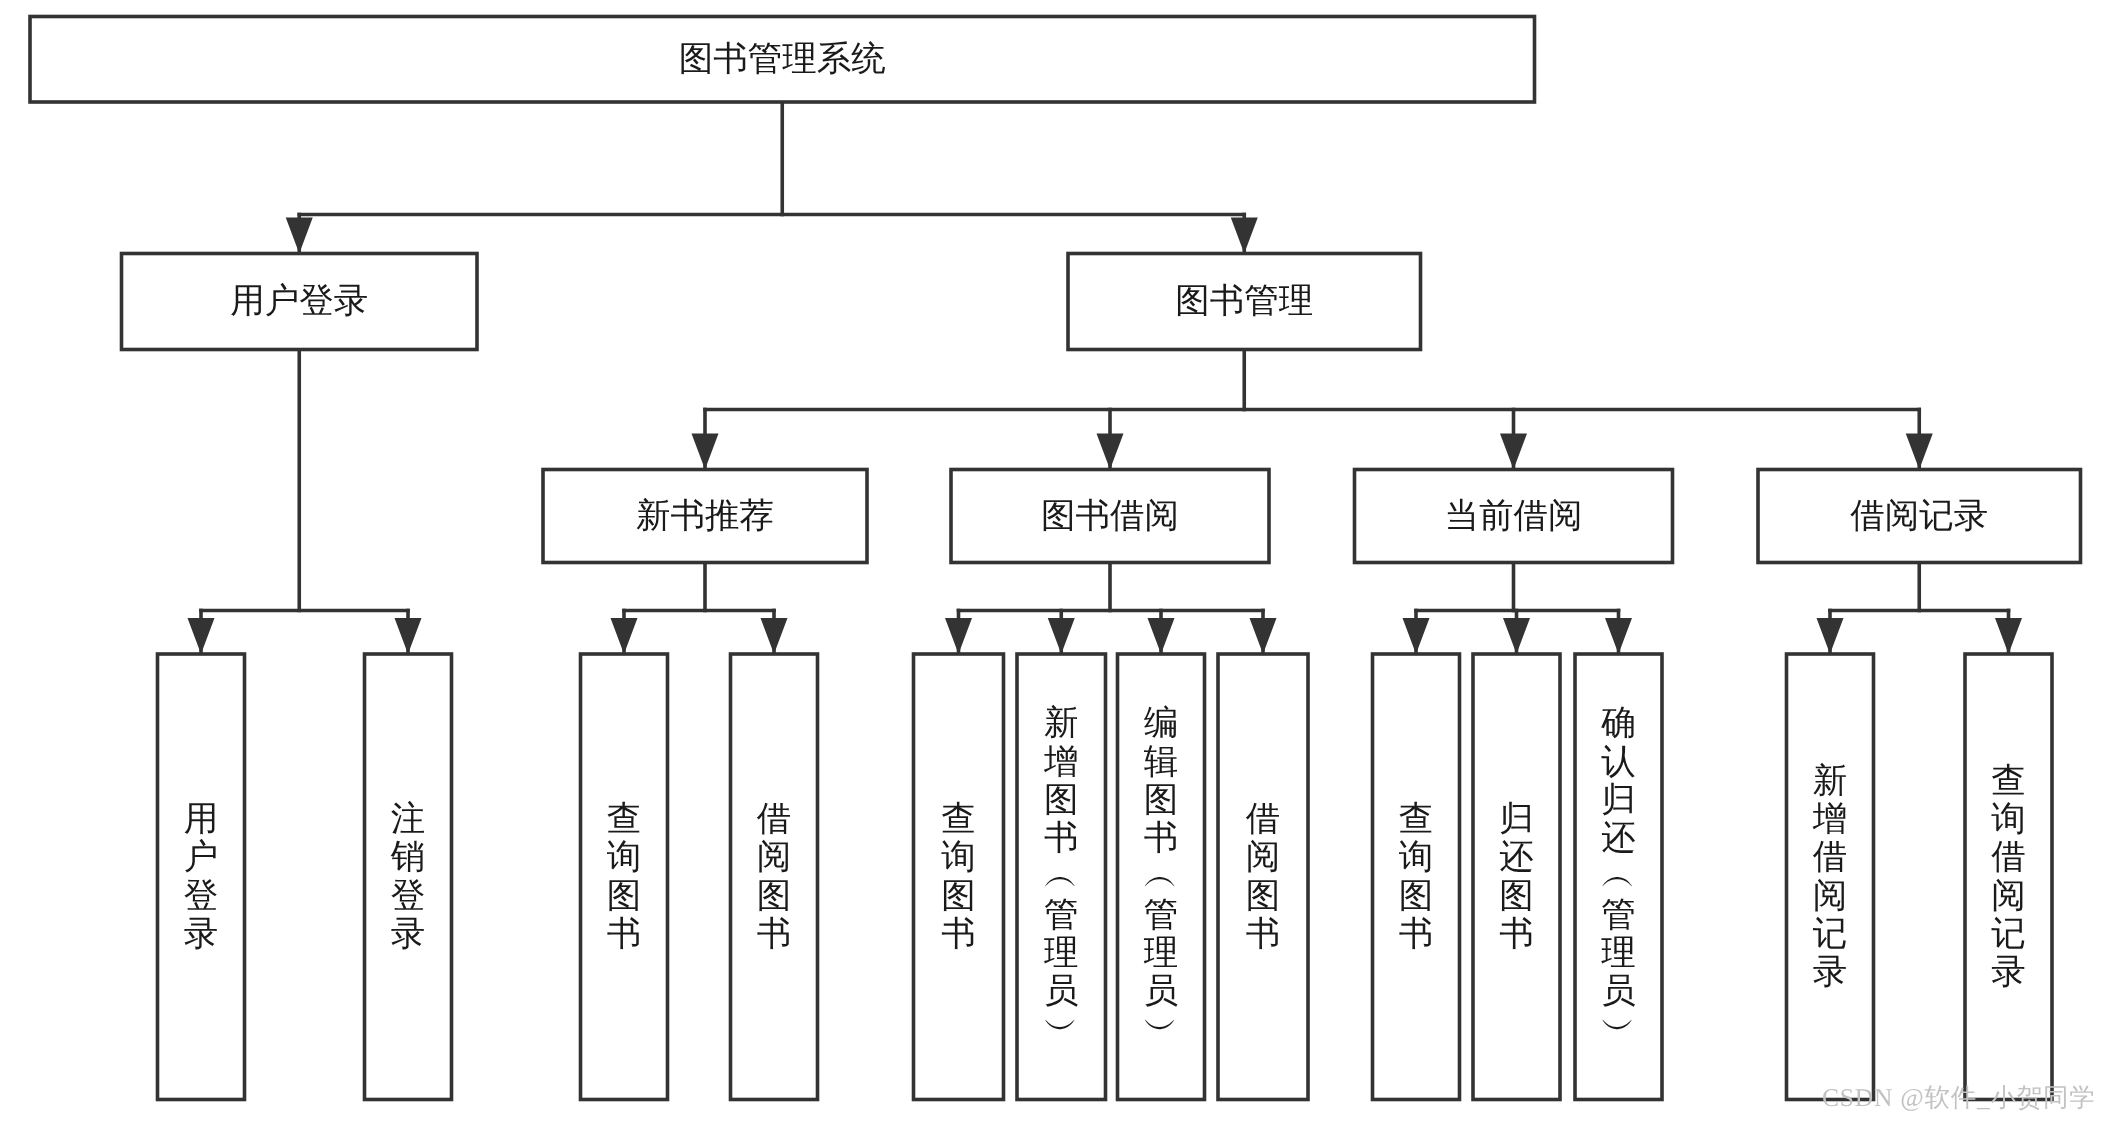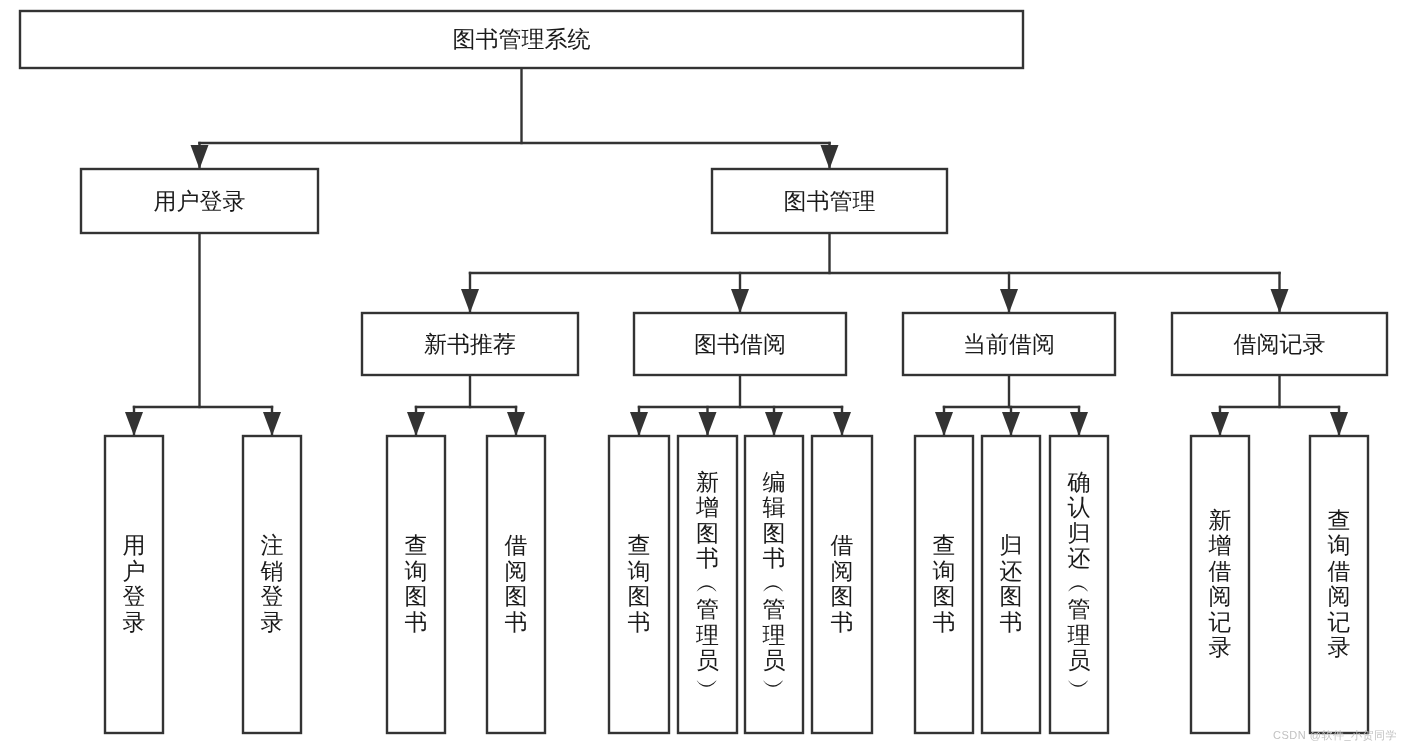--- a/index.html
+++ b/index.html
@@ -54,22 +54,22 @@
     stroke-linecap: square;
   }
   .arrow-head {
     fill: #333333;
     stroke: none;
   }
   .watermark {
     position: absolute;
     right: 8px;
     bottom: 4px;
-    font-family: Liberation Sans, sans-serif;
-    font-size: 11px;
+    font-family: Liberation Serif, serif;
+    font-size: 17px;
     color: #c2c2c2;
     letter-spacing: 0.5px;
     white-space: nowrap;
     user-select: none;
     pointer-events: none;
     margin-left: 20px;
   }
 </style>
 </head>
 <body>

